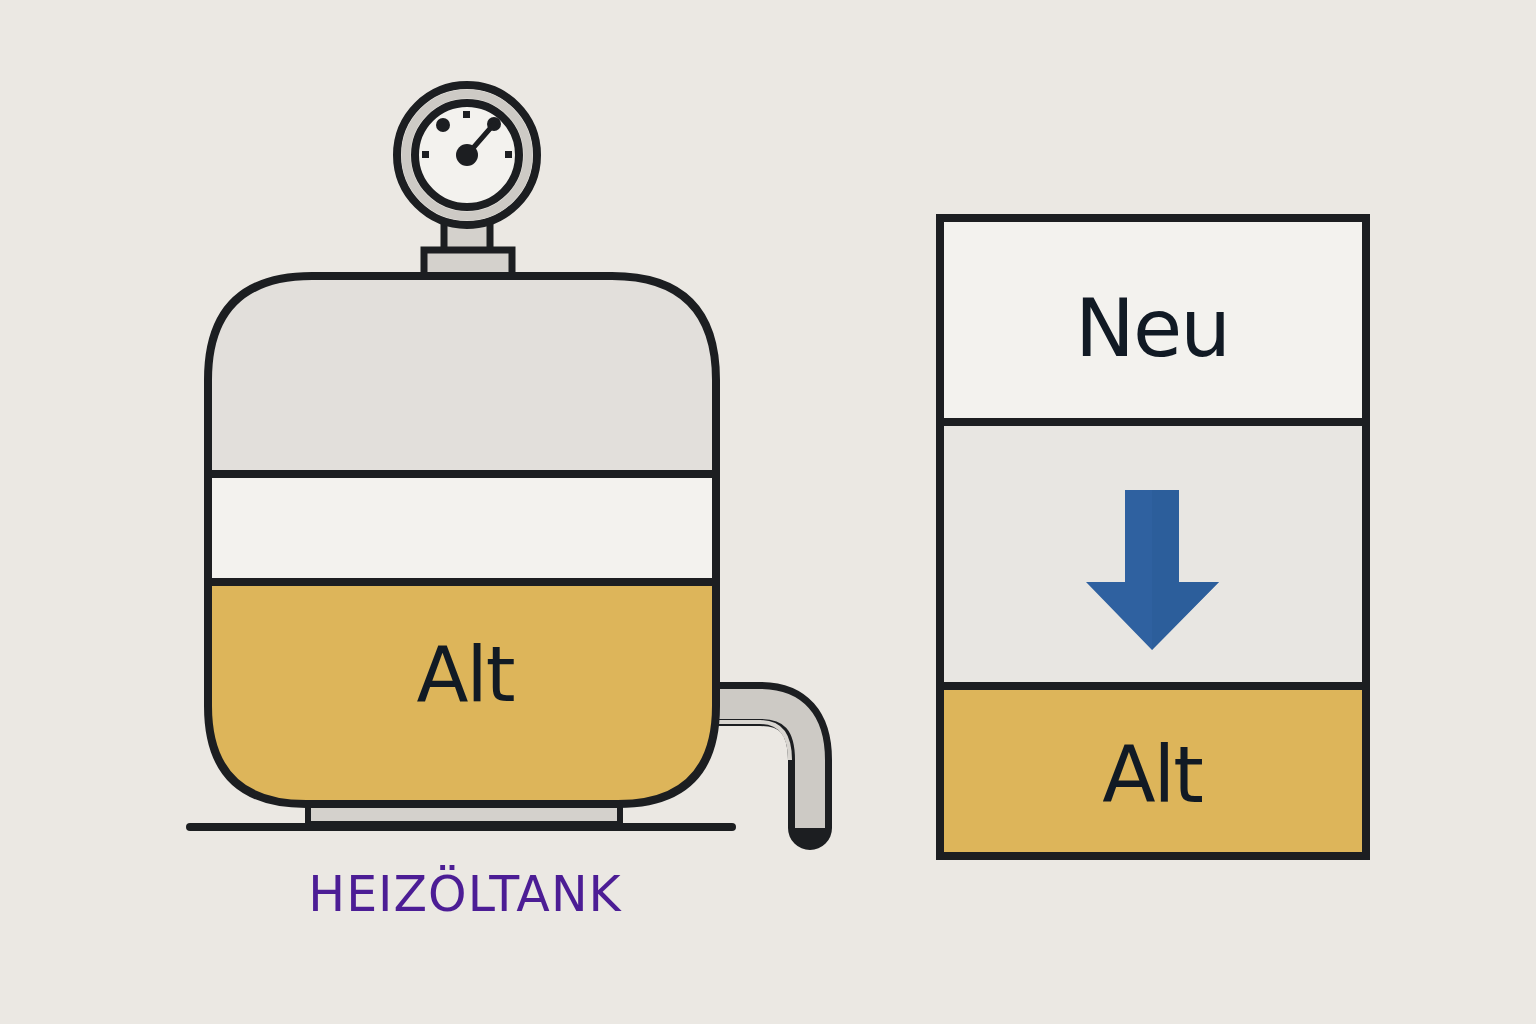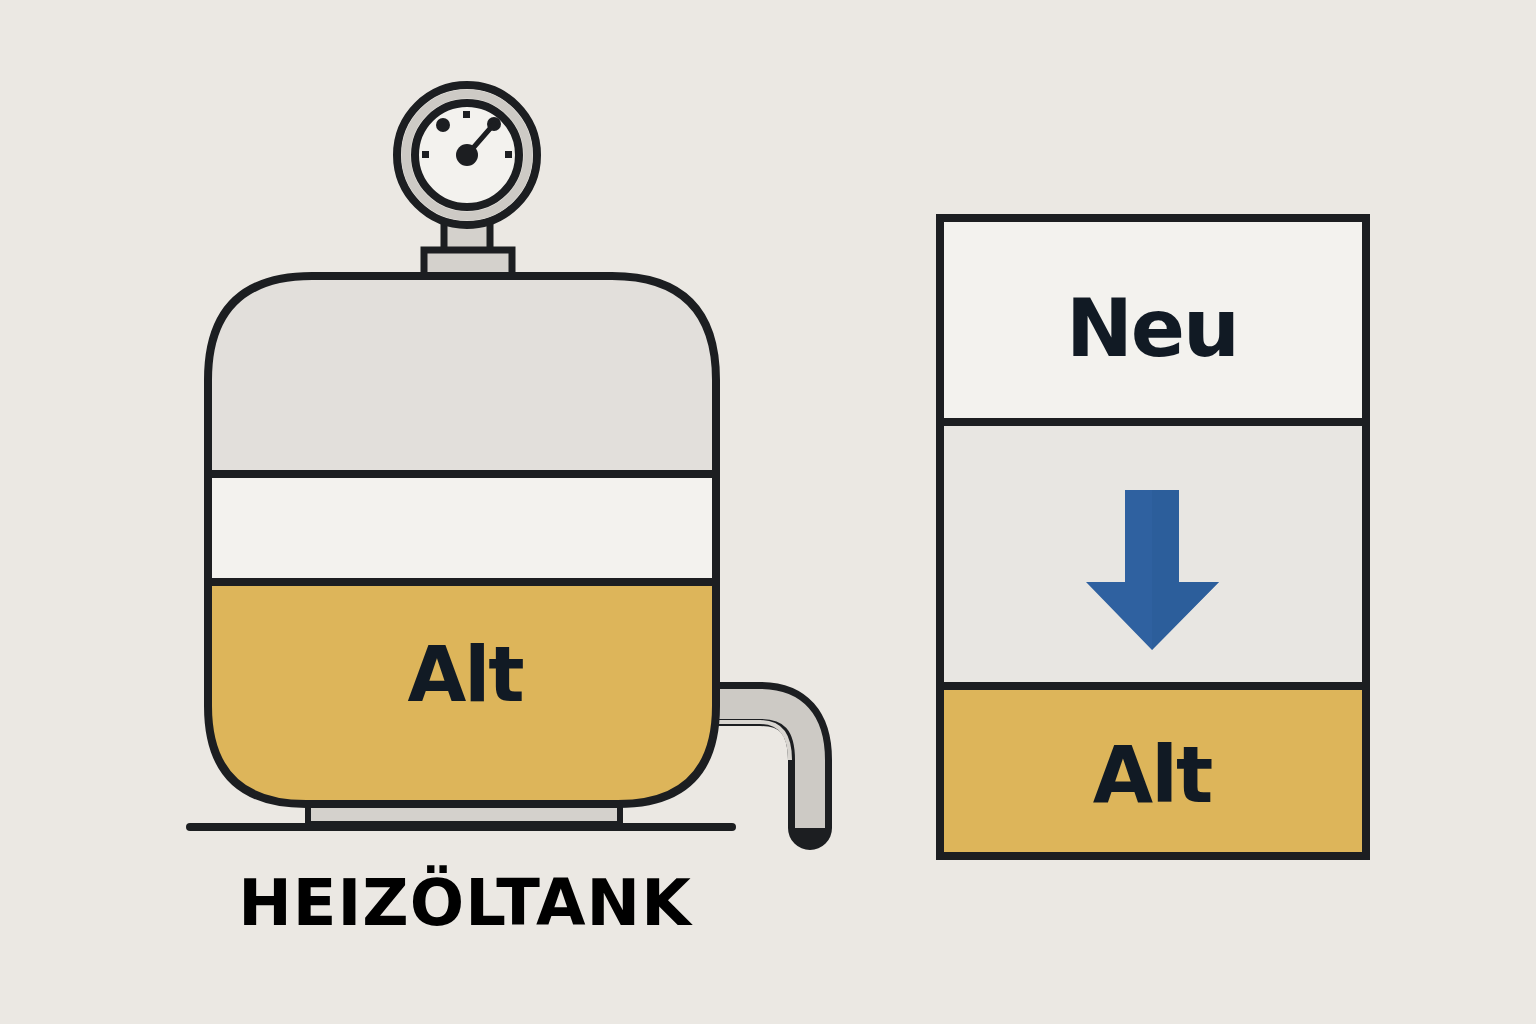--- a/index.html
+++ b/index.html
@@ -5,24 +5,24 @@
     html, body { margin: 0; padding: 0; }
     body {
       width: 1536px; height: 1024px; overflow: hidden;
       background: #ebe8e3;
       font-family: "DejaVu Sans", sans-serif;
       position: relative;
     }
     .scene { position: absolute; left: 0; top: 0; width: 1536px; height: 1024px; }
     .label-text {
       position: absolute; text-align: center; color: #111a24;
-      font-family: "DejaVu Sans", sans-serif; font-weight: bold;
+      font-family: "DejaVu Sans", sans-serif; font-weight: normal;
     }
     #tank-alt-label { left: 210px; top: 630px; width: 510px; font-size: 76px; letter-spacing: -2px; }
-    #tank-title { left: 180px; top: 866px; width: 570px; font-size: 64px; color: #000000; letter-spacing: 1px; }
+    #tank-title { left: 180px; top: 866px; width: 570px; font-size: 49px; color: #4c1d95; letter-spacing: 1px; }
     #box-neu-label { left: 942px; top: 282px; width: 420px; font-size: 80px; letter-spacing: -2px; }
     #box-alt-label { left: 942px; top: 730px; width: 420px; font-size: 78px; letter-spacing: -2px; }
   </style>
 </head>
 <body>
 
 <svg class="scene" width="1536" height="1024" viewBox="0 0 1536 1024">
 
   <g>
     <rect x="444" y="222" width="46" height="32" fill="#d4d1cc" stroke="#1c1e21" stroke-width="7"></rect>

